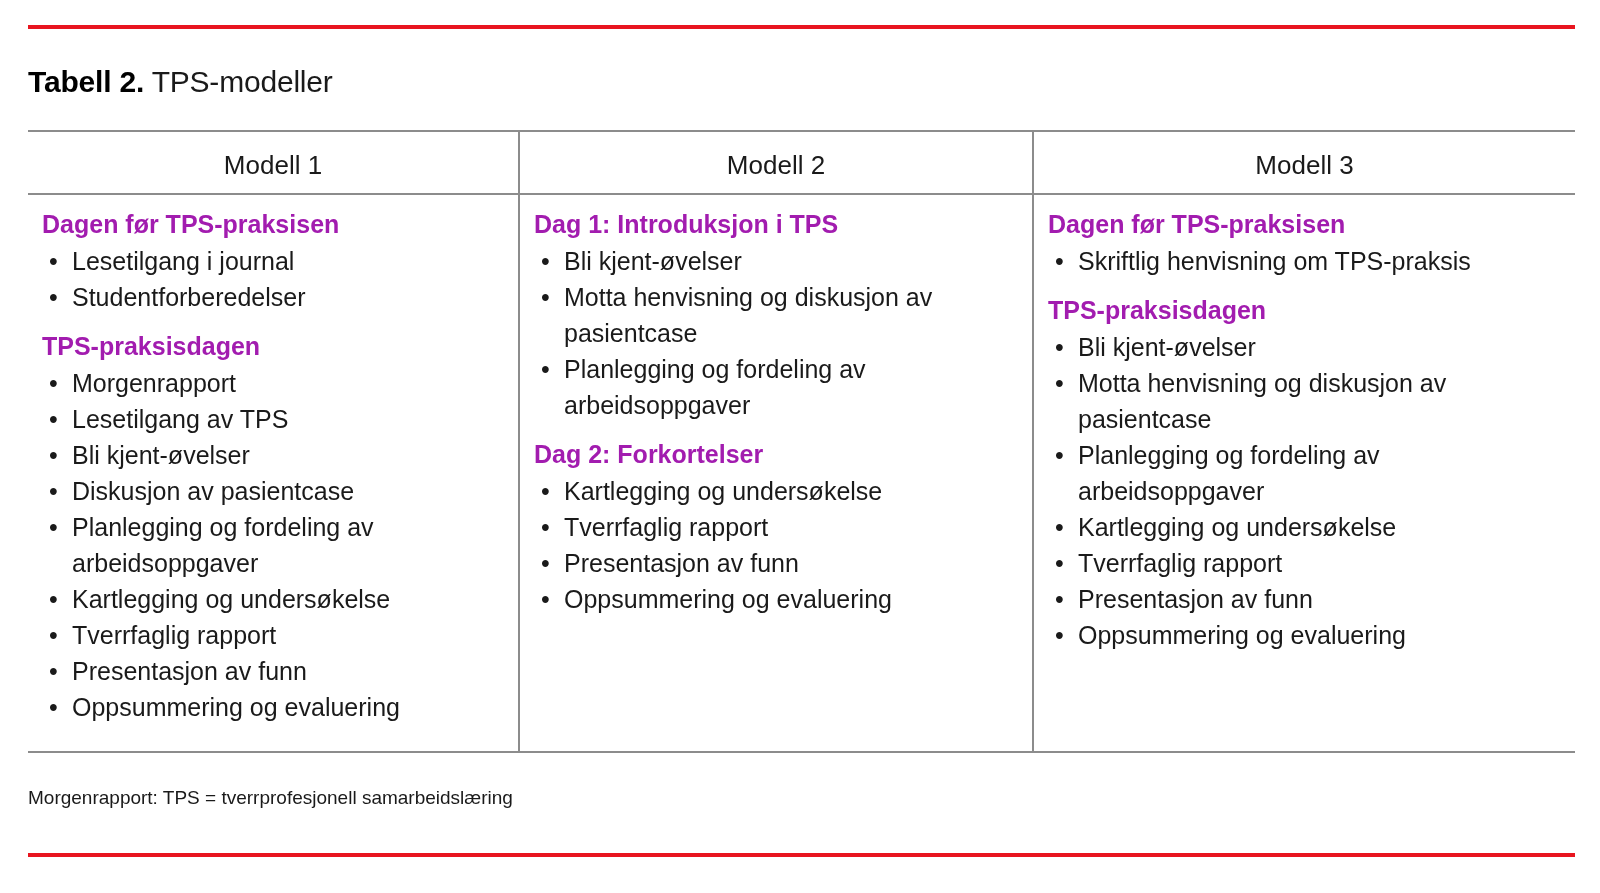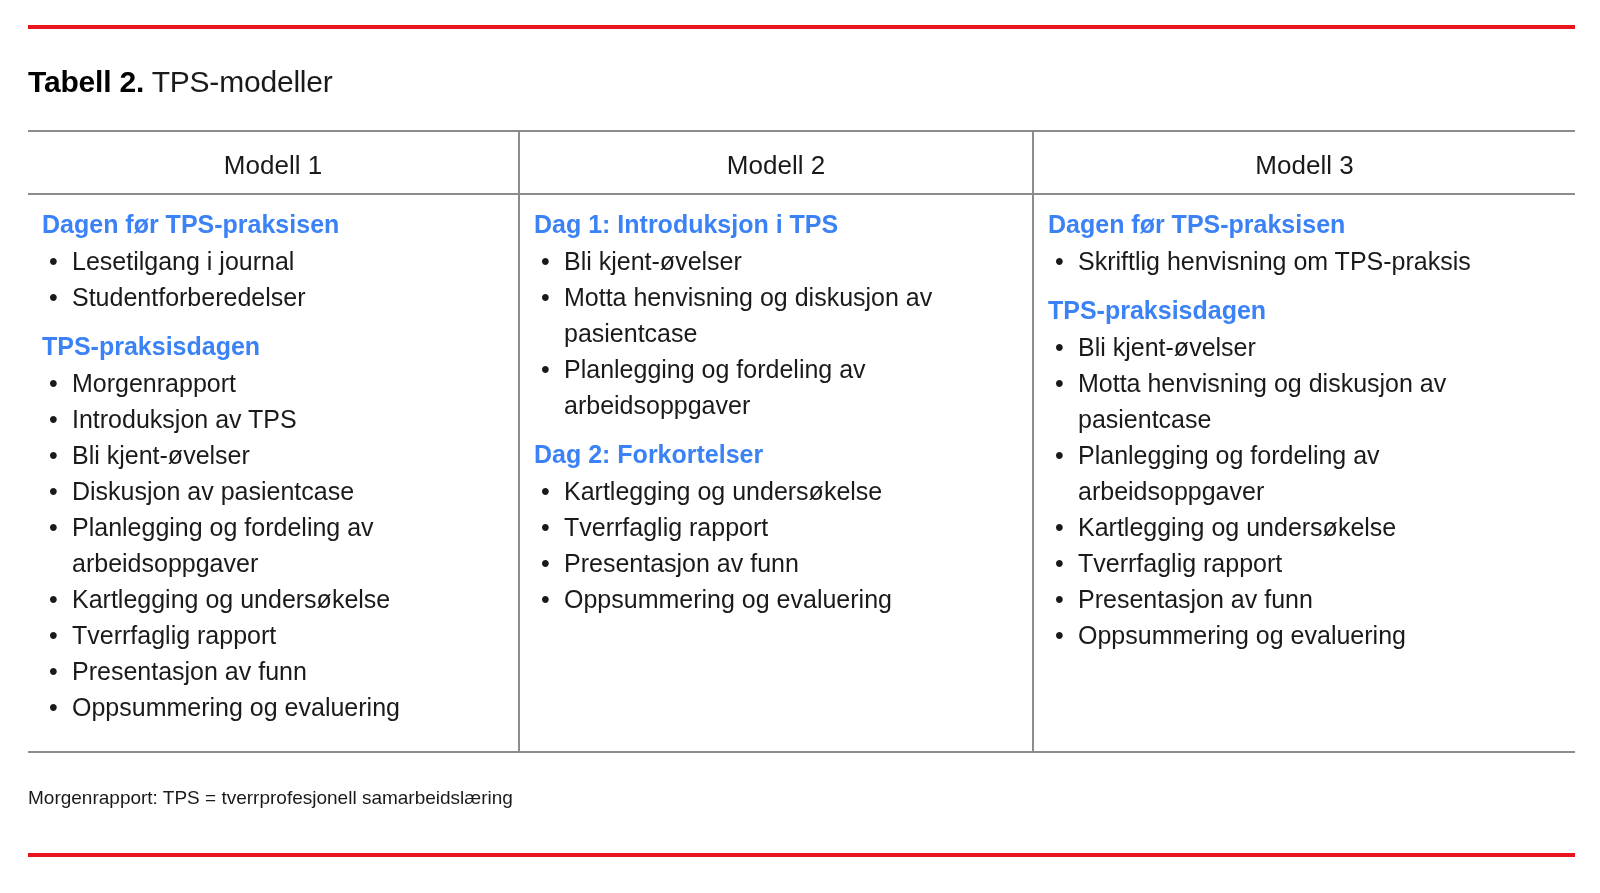--- a/index.html
+++ b/index.html
@@ -79,21 +79,21 @@
     padding: 13px 14px 26px 14px;
     border-bottom: 2px solid #8c8c8c;
   }
 
   .block { margin: 0 0 0 0; }
   .block + .block { margin-top: 15px; }
   .block-head {
     font-weight: bold;
     font-size: 25px;
     line-height: 33px;
-    color: #3b82f6;
+    color: #a21caf;
     margin: 0 0 2px 0;
   }
   ul.items {
     list-style: none;
     margin: 0;
     padding: 0;
   }
   ul.items li {
     position: relative;
     font-size: 25px;
@@ -152,21 +152,21 @@
               <div class="block-head">Dagen før TPS-praksisen</div>
               <ul class="items">
                 <li><span class="bullet">•</span><span>Lesetilgang i journal</span></li>
                 <li><span class="bullet">•</span><span>Studentforberedelser</span></li>
               </ul>
             </div>
             <div class="block">
               <div class="block-head">TPS-praksisdagen</div>
               <ul class="items">
                 <li><span class="bullet">•</span><span>Morgenrapport</span></li>
-                <li><span class="bullet">•</span><span>Introduksjon av TPS</span></li>
+                <li><span class="bullet">•</span><span>Lesetilgang av TPS</span></li>
                 <li><span class="bullet">•</span><span>Bli kjent-øvelser</span></li>
                 <li><span class="bullet">•</span><span>Diskusjon av pasientcase</span></li>
                 <li><span class="bullet">•</span><span>Planlegging og fordeling av arbeidsoppgaver</span></li>
                 <li><span class="bullet">•</span><span>Kartlegging og undersøkelse</span></li>
                 <li><span class="bullet">•</span><span>Tverrfaglig rapport</span></li>
                 <li><span class="bullet">•</span><span>Presentasjon av funn</span></li>
                 <li><span class="bullet">•</span><span>Oppsummering og evaluering</span></li>
               </ul>
             </div>
           </td>

